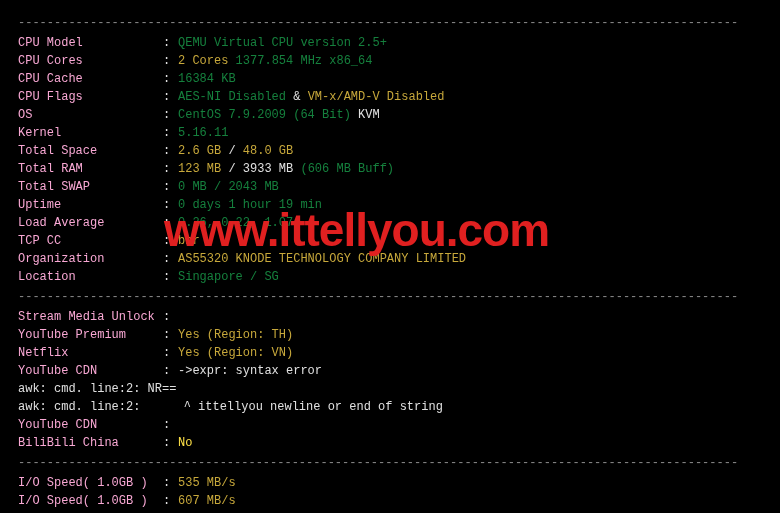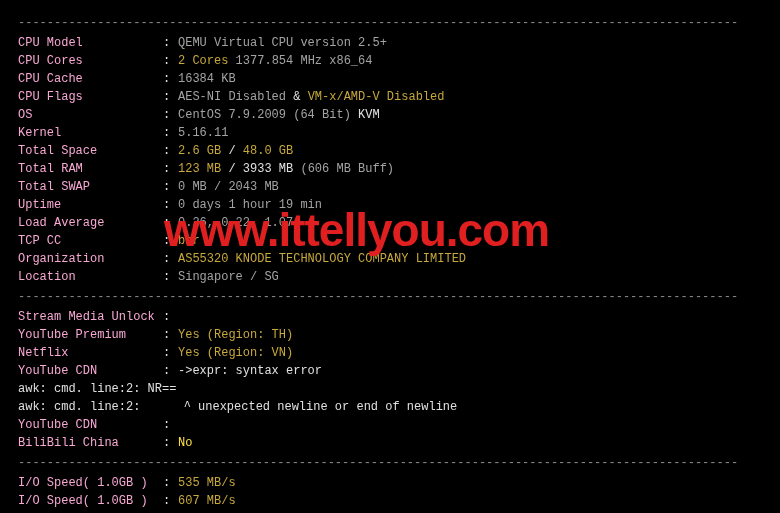--- a/index.html
+++ b/index.html
@@ -11,21 +11,21 @@
       color: #e0e0e0;
       padding: 12px 18px;
       width: 780px;
       height: 513px;
       overflow: hidden;
       position: relative;
     }
     .line { white-space: pre; }
     .label { color: #f9a8d4; display: inline-block; width: 145px; }
     .colon { color: #e0e0e0; display: inline-block; width: 15px; }
-    .cyan { color: #a3a3a3; }
+    .cyan { color: #15803d; }
     .yellow { color: #c7a83b; margin-top: 21px; }
     .red { color: #fde047; }
     .white { color: #e0e0e0; }
     .divider { color: #8a8a8a; letter-spacing: 0px; margin: 2px 0; overflow: hidden; white-space: nowrap; }
     .watermark {
       position: absolute;
       top: 196px;
       left: 164px;
       font-family: Arial, sans-serif;
       font-size: 46px;
@@ -60,21 +60,21 @@
   <div class="divider">----------------------------------------------------------------------------------------------------</div>
   <div id="media-header">
       <div class="line"><span class="label">Stream Media Unlock</span><span class="colon">: </span><span class="white"></span></div>
     </div>
   <div id="media">
       <div class="line"><span class="label">YouTube Premium</span><span class="colon">: </span><span class="yellow">Yes (Region: TH)</span></div>
       <div class="line"><span class="label">Netflix</span><span class="colon">: </span><span class="yellow">Yes (Region: VN)</span></div>
       <div class="line"><span class="label">YouTube CDN</span><span class="colon">: </span><span class="white">-&gt;expr: syntax error</span></div>
     </div>
   <div class="line">awk: cmd. line:2: NR==</div>
-  <div class="line">awk: cmd. line:2:      ^ unexpected newline or end of newline</div>
+  <div class="line">awk: cmd. line:2:      ^ ittellyou newline or end of string</div>
   <div id="media2">
       <div class="line"><span class="label">YouTube CDN</span><span class="colon">: </span><span class="white"></span></div>
       <div class="line"><span class="label">BiliBili China</span><span class="colon">: </span><span class="red">No</span></div>
     </div>
   <div class="divider">----------------------------------------------------------------------------------------------------</div>
   <div id="io">
       <div class="line"><span class="label">I/O Speed( 1.0GB )</span><span class="colon">: </span><span class="yellow">535 MB/s</span></div>
       <div class="line"><span class="label">I/O Speed( 1.0GB )</span><span class="colon">: </span><span class="yellow">607 MB/s</span></div>
     </div>
 

